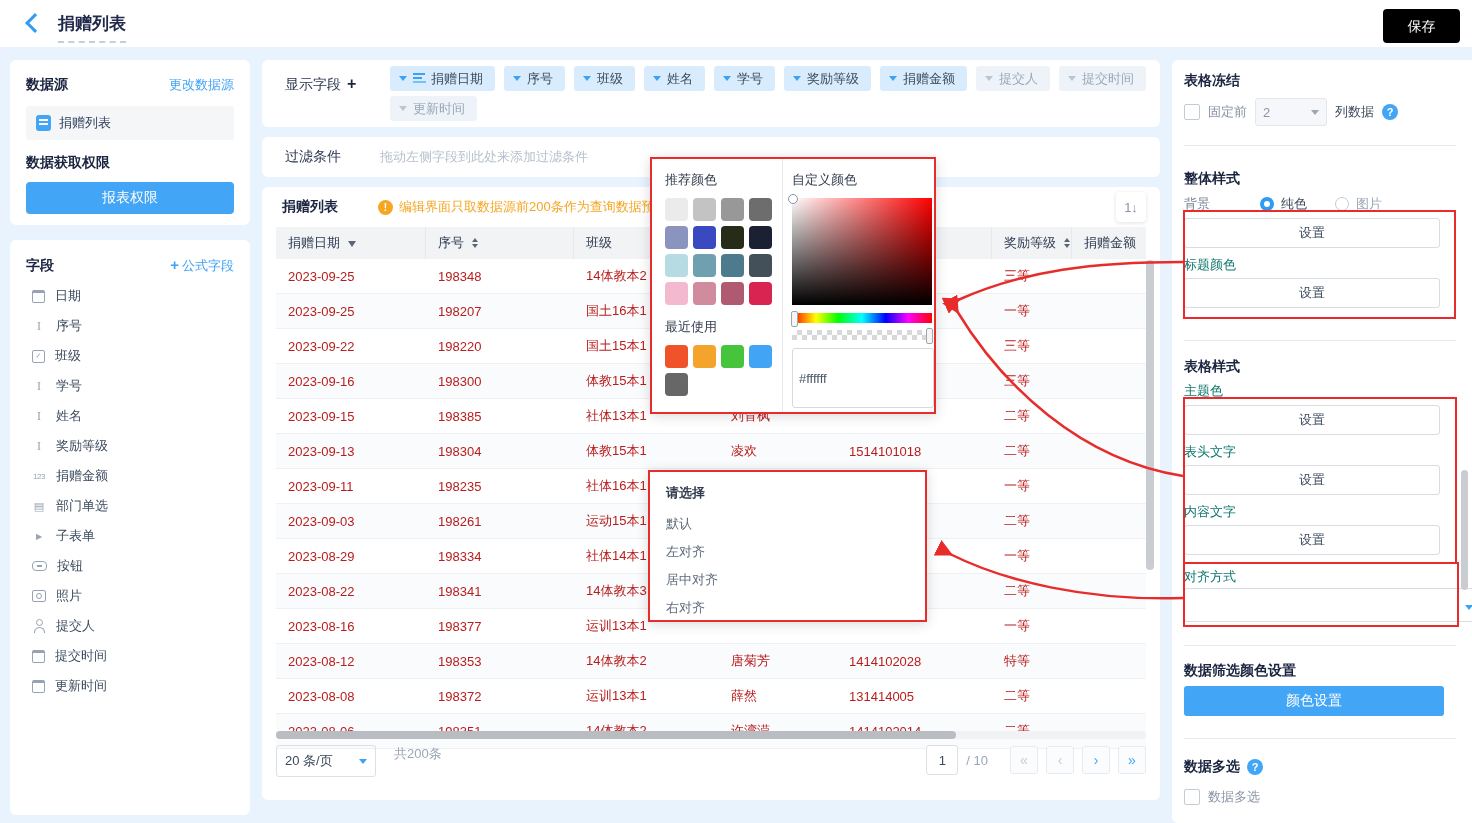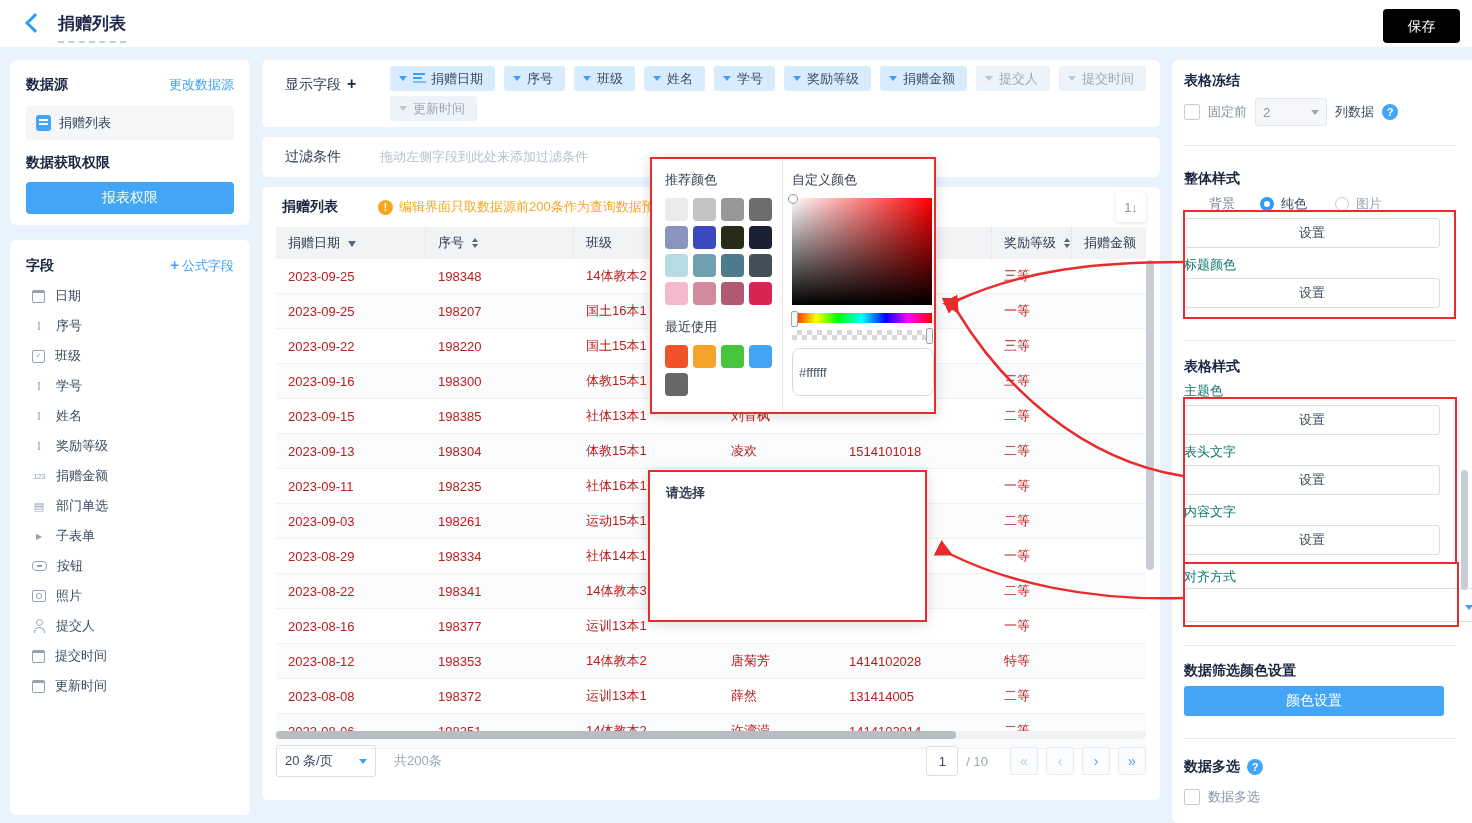--- a/index.html
+++ b/index.html
@@ -71,36 +71,36 @@
   .hicon[data-icon="caret-down-icon"]{width:0;height:0;border:4.5px solid transparent;border-top:6px solid #5a6675;margin-top:5px;}
   .hicon[data-icon="sort-icon"]::before{content:"";width:0;height:0;border:3.5px solid transparent;border-bottom:4.5px solid #5a6675;}
   .hicon[data-icon="sort-icon"]::after{content:"";width:0;height:0;border:3.5px solid transparent;border-top:4.5px solid #5a6675;}
   .trows{margin:0 14px;}
   .trow{height:34px;border-bottom:1px solid #eef0f3;color:#b91c1c;font-size:13px;}
   .trow:nth-child(even){background:#fafbfc;}
   .td{display:flex;align-items:center;padding-left:12px;overflow:hidden;white-space:nowrap;}
   .vscroll{position:absolute;right:6px;top:73px;width:8px;height:310px;background:#c9cdd2;border-radius:4px;cursor:pointer;}
   .hscroll-track{position:absolute;left:14px;top:544px;width:870px;height:8px;background:#f1f2f3;border-radius:4px;}
   .hscroll-thumb{position:absolute;left:0;top:0;width:680px;height:8px;background:#b9bdc2;border-radius:4px;cursor:pointer;}
-  .pgn{position:absolute;left:14px;right:14px;top:558px;height:32px;display:flex;align-items:center;}
+  .pgn{position:absolute;left:14px;right:14px;top:558px;height:32px;display:flex;align-items:flex-start;}
   .psize{width:82px;height:30px;border:1px solid #dbe0e5;border-radius:3px;display:flex;align-items:center;justify-content:space-between;padding:0 8px;color:#3c4a5e;cursor:pointer;}
   .ptotal{margin-left:18px;color:#9aa7b5;}
   .pgn-right{margin-left:auto;display:flex;align-items:center;gap:8px;}
   .pinput{width:26px;height:26px;border:1px solid #dbe0e5;border-radius:3px;text-align:center;color:#3c4a5e;font-size:13px;}
   .pslash{color:#9aa7b5;margin-right:14px;}
   .pbtn{width:26px;height:26px;border:1px solid #e7eaee;border-radius:3px;background:#fbfcfd;display:flex;align-items:center;justify-content:center;font-size:14px;cursor:pointer;}
   .pbtn[data-state="disabled"]{color:#c3ccd6;}
   .pbtn[data-state="active"]{color:#42a5f5;}
   
   .right-card{left:1172px;top:60px;width:300px;height:763px;border-radius:6px 0 0 6px;}
   .rp{position:absolute;left:12px;right:16px;}
   .sec-h{font-size:14px;font-weight:bold;color:#1b2540;}
   .divider{position:absolute;left:12px;right:16px;height:1px;background:#e8eaed;}
   .chk{width:14px;height:14px;border:1px solid #c6ccd4;border-radius:2px;background:#fff;display:inline-block;flex:0 0 auto;cursor:pointer;}
-  .gray-lab{color:#8a94a6;text-align:center;}
+  .gray-lab{color:#8a94a6;}
   .mini-select{width:56px;height:26px;background:#f5f7fa;border:1px solid #e3e7ec;border-radius:3px;display:inline-flex;align-items:center;justify-content:space-between;padding:0 7px;color:#8a94a6;cursor:pointer;}
   .q-icon{width:16px;height:16px;border-radius:50%;background:#42a5f5;color:#fff;font-size:11px;font-weight:bold;display:inline-flex;align-items:center;justify-content:center;cursor:pointer;}
   .radio{width:14px;height:14px;border-radius:50%;display:inline-block;box-sizing:border-box;cursor:pointer;}
   .radio.on{border:4.5px solid #2f9bf4;background:#fff;}
   .radio.off{border:1px solid #c6ccd4;background:#fff;}
   .set-btn{height:30px;border:1px solid #d9dce1;border-radius:3px;background:#fff;color:#3c4a5e;font-size:13px;width:100%;cursor:pointer;}
   .field-lab{color:#0f766e;font-size:13px;}
   .align-select{height:32px;border:1px solid #d9dce1;border-radius:3px;background:#fff;position:relative;cursor:pointer;}
   .align-select .caret{position:absolute;right:10px;top:12px;}
   .blue-btn{height:30px;background:#42a5f5;border:none;border-radius:3px;color:#fff;font-size:14px;width:100%;cursor:pointer;}
@@ -112,21 +112,21 @@
   .cp-right{flex:1;padding:12px 0 0 9px;}
   .cp-h{color:#333c4e;font-size:13px;margin-bottom:9px;}
   .sw-grid{display:grid;grid-template-columns:repeat(4,23px);gap:5px;}
   .swatch{width:23px;height:23px;border-radius:4px;cursor:pointer;}
   .grad{width:140px;height:107px;position:relative;background-image:linear-gradient(to top,#000,rgba(0,0,0,0)),linear-gradient(to right,#fff,#f00);}
   .grad-dot{position:absolute;left:-4px;top:-4px;width:8px;height:8px;border:1px solid #8a94a6;border-radius:50%;background:#fff;}
   .hue{width:140px;height:10px;margin-top:8px;position:relative;background:linear-gradient(to right,#f00 0%,#ff0 17%,#0f0 33%,#0ff 50%,#00f 67%,#f0f 83%,#f00 100%);}
   .hue-slider{position:absolute;left:-1px;top:-2px;width:5px;height:14px;background:#f5f5f5;border:1px solid #9aa;border-radius:2px;}
   .alpha{width:140px;height:10px;margin-top:7px;position:relative;background-image:linear-gradient(45deg,#d8d8d8 25%,transparent 25%,transparent 75%,#d8d8d8 75%),linear-gradient(45deg,#d8d8d8 25%,#fff 25%,#fff 75%,#d8d8d8 75%);background-size:10px 10px;background-position:0 0,5px 5px;}
   .alpha-slider{position:absolute;right:-1px;top:-2px;width:5px;height:14px;background:#f5f5f5;border:1px solid #9aa;border-radius:2px;}
-  .hex-input{width:128px;height:22px;margin-top:8px;border:1px solid #d6dade;border-radius:8px;padding:12px 6px;color:#4a576b;font-size:13px;font-family:"Liberation Sans","DejaVu Sans",sans-serif;}
+  .hex-input{width:128px;height:22px;margin-top:8px;border:1px solid #d6dade;border-radius:3px;padding:18px 6px;color:#4a576b;font-size:13px;font-family:"Liberation Sans","DejaVu Sans",sans-serif;}
   
   .dd{position:absolute;left:648px;top:470px;width:279px;height:152px;background:#fff;border:2px solid #e82c2c;box-shadow:0 2px 12px rgba(0,0,0,.15);z-index:40;padding:8px 0 0 0;box-sizing:border-box;}
   .dd-title{font-weight:bold;color:#333c4e;font-size:13px;padding:4px 16px 8px 16px;}
   .dd-opt{height:28px;line-height:28px;padding-left:16px;color:#5f6b7c;font-size:13px;cursor:pointer;}
   
   .arrows{position:absolute;left:0;top:0;z-index:50;pointer-events:none;}
 </style>
 </head>
 <body>
 
@@ -621,20 +621,27 @@
       </div>
     <div class="alpha">
         <span class="alpha-slider"></span>
       </div>
     <input class="hex-input" value="#ffffff" style="">
   </div>
 </div>
 
 <div class="dd">
   <div class="dd-title">请选择</div>
+  <div>
+
+  <div class="dd-opt">默认</div>
+      <div class="dd-opt">左对齐</div>
+      <div class="dd-opt">居中对齐</div>
+      <div class="dd-opt">右对齐</div>
+    </div>
 </div>
 
 <svg class="arrows" width="1472" height="823" viewBox="0 0 1472 823">
   <defs>
     <marker id="ah" viewBox="0 0 10 10" refX="2" refY="5" markerWidth="7" markerHeight="7" orient="auto">
       <path d="M10,0 L0,5 L10,10 z" fill="#e82c2c"></path>
     </marker>
   </defs>
   <path d="M 1183 262 C 1095 262 1025 270 958 300" fill="none" stroke="#e82c2c" stroke-width="2.5" marker-end="url(#ah)"></path>
   <path d="M 1183 476 C 1080 460 1002 385 957 311" fill="none" stroke="#e82c2c" stroke-width="2.5" marker-end="url(#ah)"></path>

